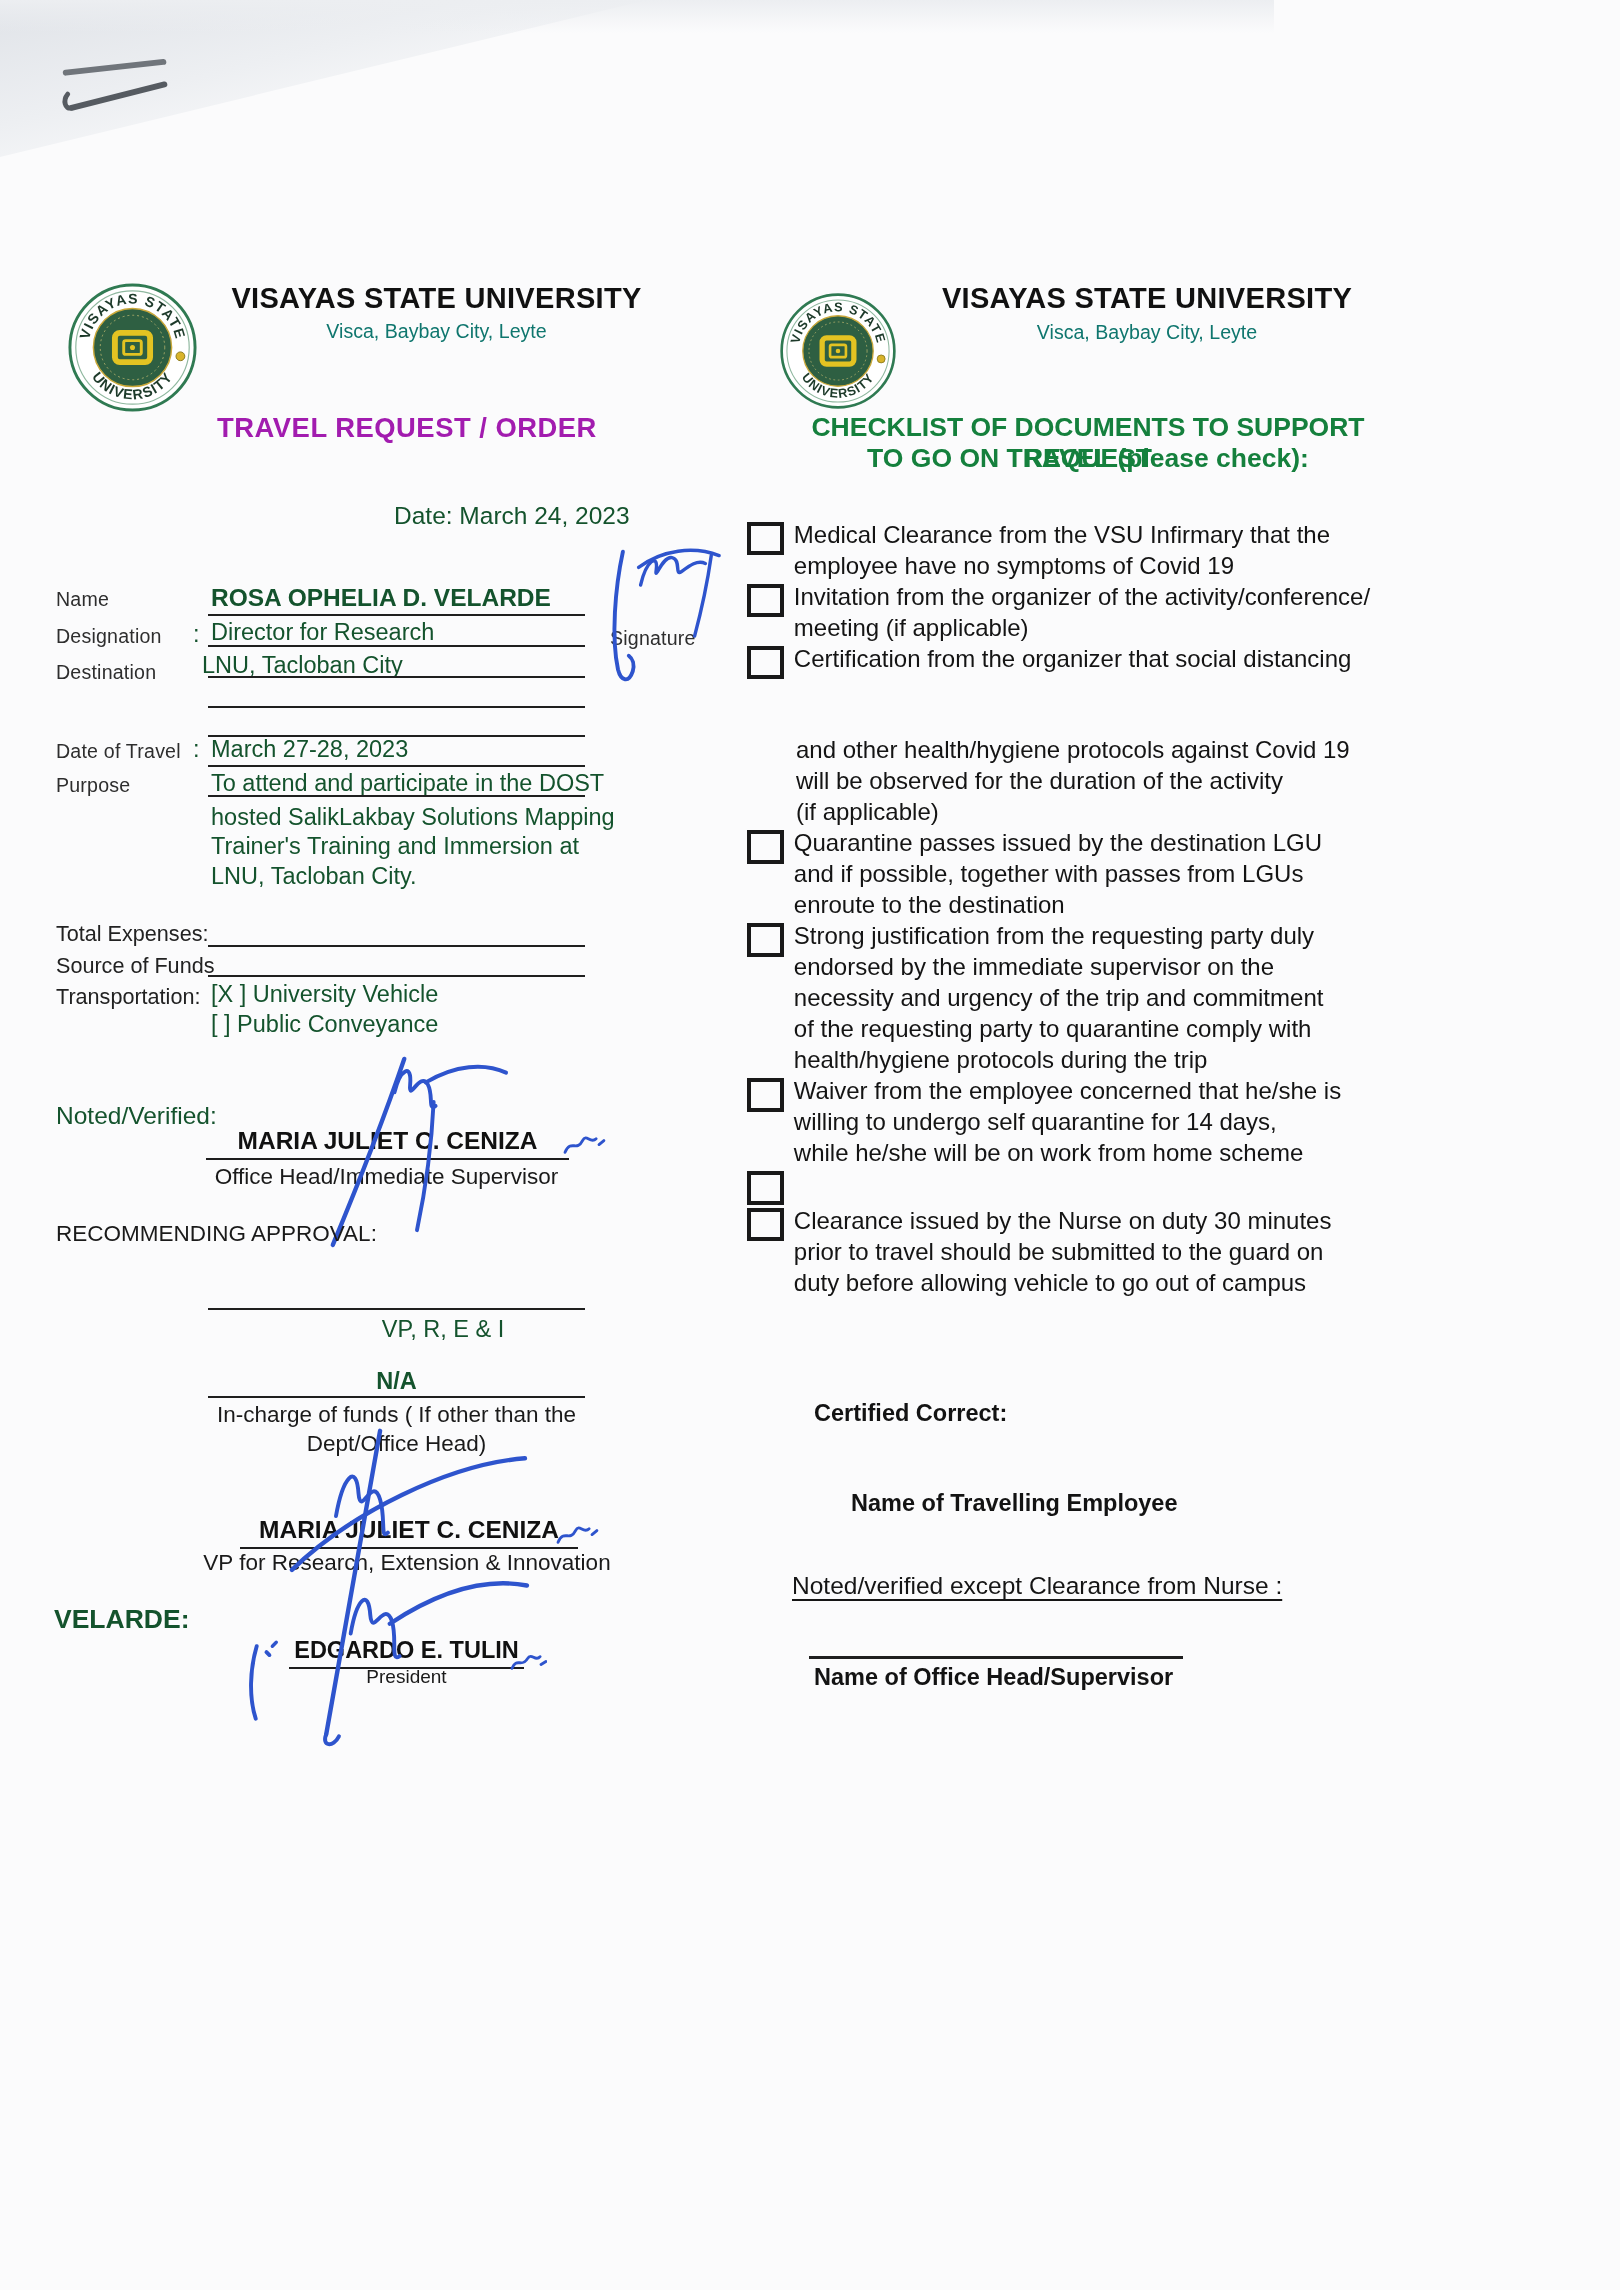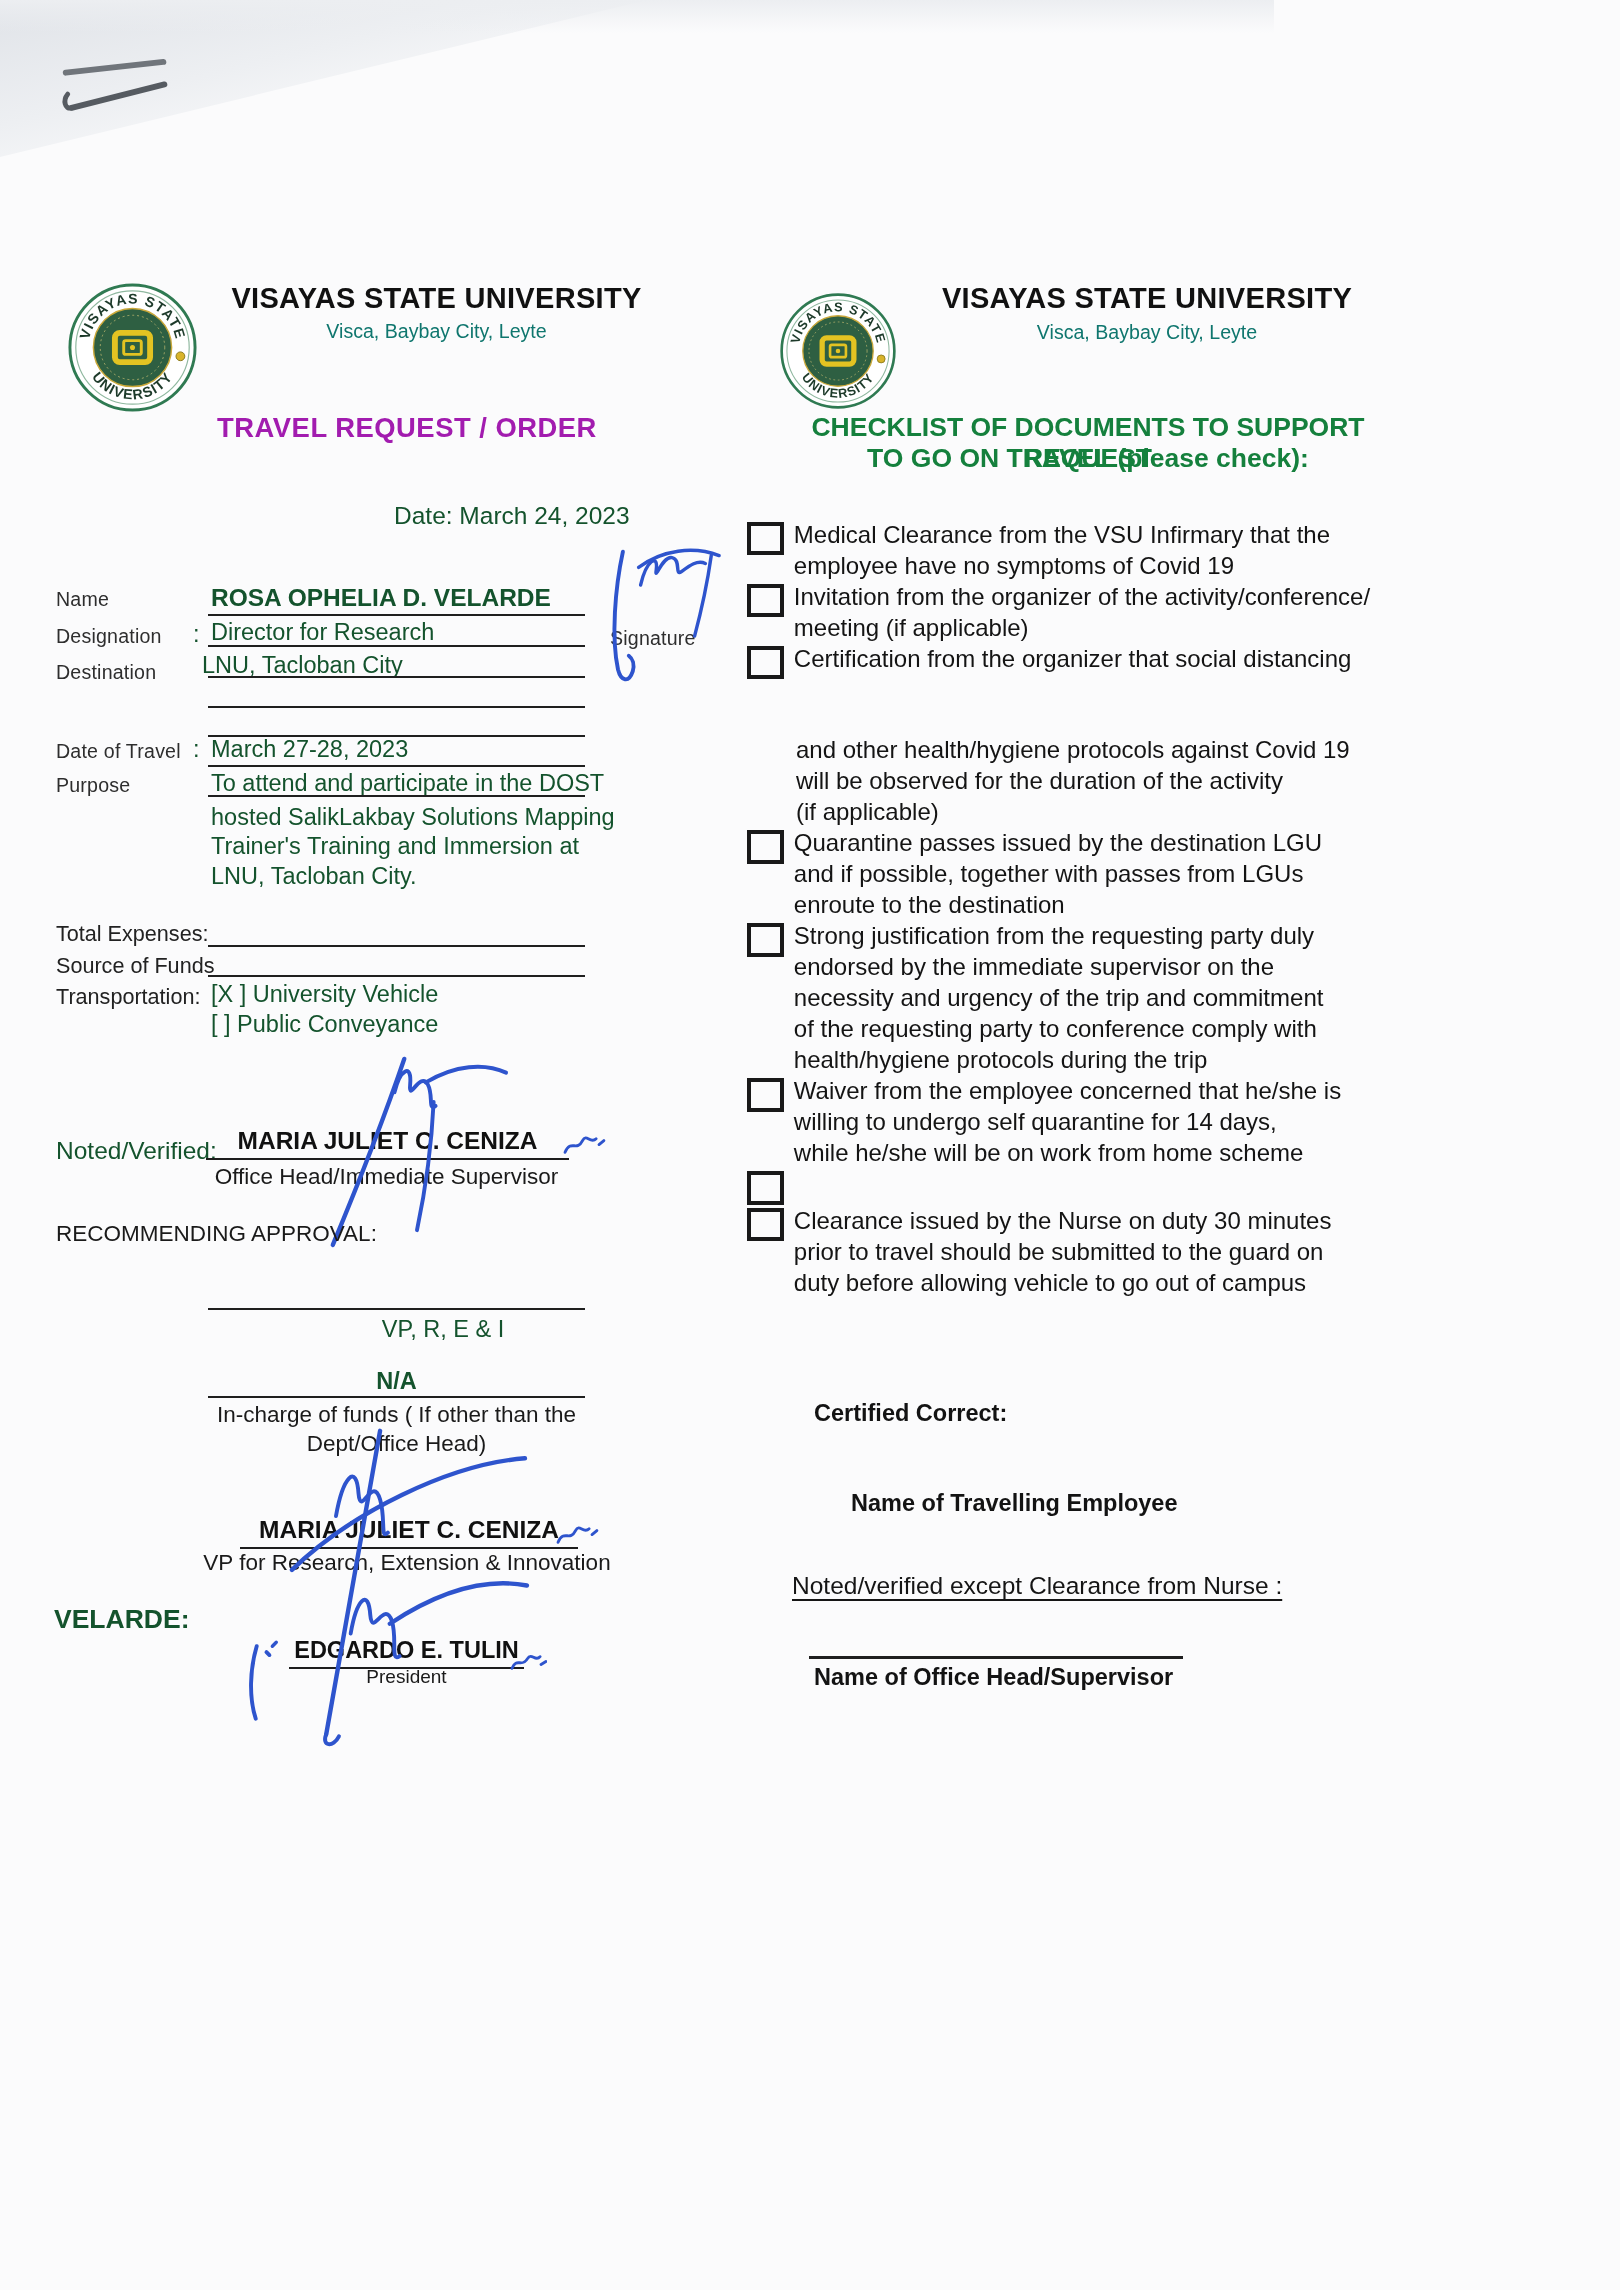--- a/index.html
+++ b/index.html
@@ -112,21 +112,21 @@
 </svg>
 
 <div class="abs lbl2" style="left:56px;top:921px;">Total Expenses:</div>
 <div class="rule" style="left:208px;top:945px;width:377px;"></div>
 <div class="abs lbl2" style="left:56px;top:953px;">Source of Funds</div>
 <div class="rule" style="left:208px;top:975px;width:377px;"></div>
 <div class="abs lbl2" style="left:56px;top:984px;">Transportation:</div>
 <div class="abs val" style="left:211px;top:981px;">[X ] University Vehicle</div>
 <div class="abs val" style="left:211px;top:1011px;">[ ] Public Conveyance</div>
 
-<div class="abs val" style="left:56px;top:1102px;font-size:24.5px;margin-top:35px;">Noted/Verified:</div>
+<div class="abs val" style="left:56px;top:1102px;font-size:24.5px;">Noted/Verified:</div>
 <div class="abs name-line center" style="left:206px;top:1127px;width:363px;">MARIA JULIET C. CENIZA</div>
 <div class="abs role-line center" style="left:176px;top:1164px;width:421px;">Office Head/Immediate Supervisor</div>
 <svg class="abs sig" style="left:279px;top:1041px;width:230px;height:211px" viewBox="0 0 235 215">
   <path d="M55,208 C75,160 100,100 128,18" stroke-width="4.5"></path>
   <path d="M118,52 C124,28 136,22 134,44 C132,64 144,30 152,44 C158,55 152,72 160,66" stroke-width="4"></path>
   <path d="M150,42 C180,24 210,22 232,32" stroke-width="4"></path>
   <path d="M158,62 C156,105 150,150 141,193" stroke-width="4"></path>
 </svg>
 <svg class="abs sig" style="left:561px;top:1129px;width:45px;height:33px" viewBox="0 0 46 34">
   <path d="M4,24 C10,10 16,24 22,12 C26,4 30,16 36,10" stroke-width="3"></path>
@@ -215,21 +215,21 @@
         <div>and if possible, together with passes from LGUs</div>
         <div>enroute to the destination</div>
       </div>
     </div>
     <div class="chk-row">
       <span class="chk-box"></span>
       <div class="chk-text">
         <div>Strong justification from the requesting party duly</div>
         <div>endorsed by the immediate supervisor on the</div>
         <div>necessity and urgency of the trip and commitment</div>
-        <div>of the requesting party to conference comply with</div>
+        <div>of the requesting party to quarantine comply with</div>
         <div>health/hygiene protocols during the trip</div>
       </div>
     </div>
     <div class="chk-row">
       <span class="chk-box"></span>
       <div class="chk-text">
         <div>Waiver from the employee concerned that he/she is</div>
         <div>willing to undergo self quarantine for 14 days,</div>
         <div>while he/she will be on work from home scheme</div>
       </div>

